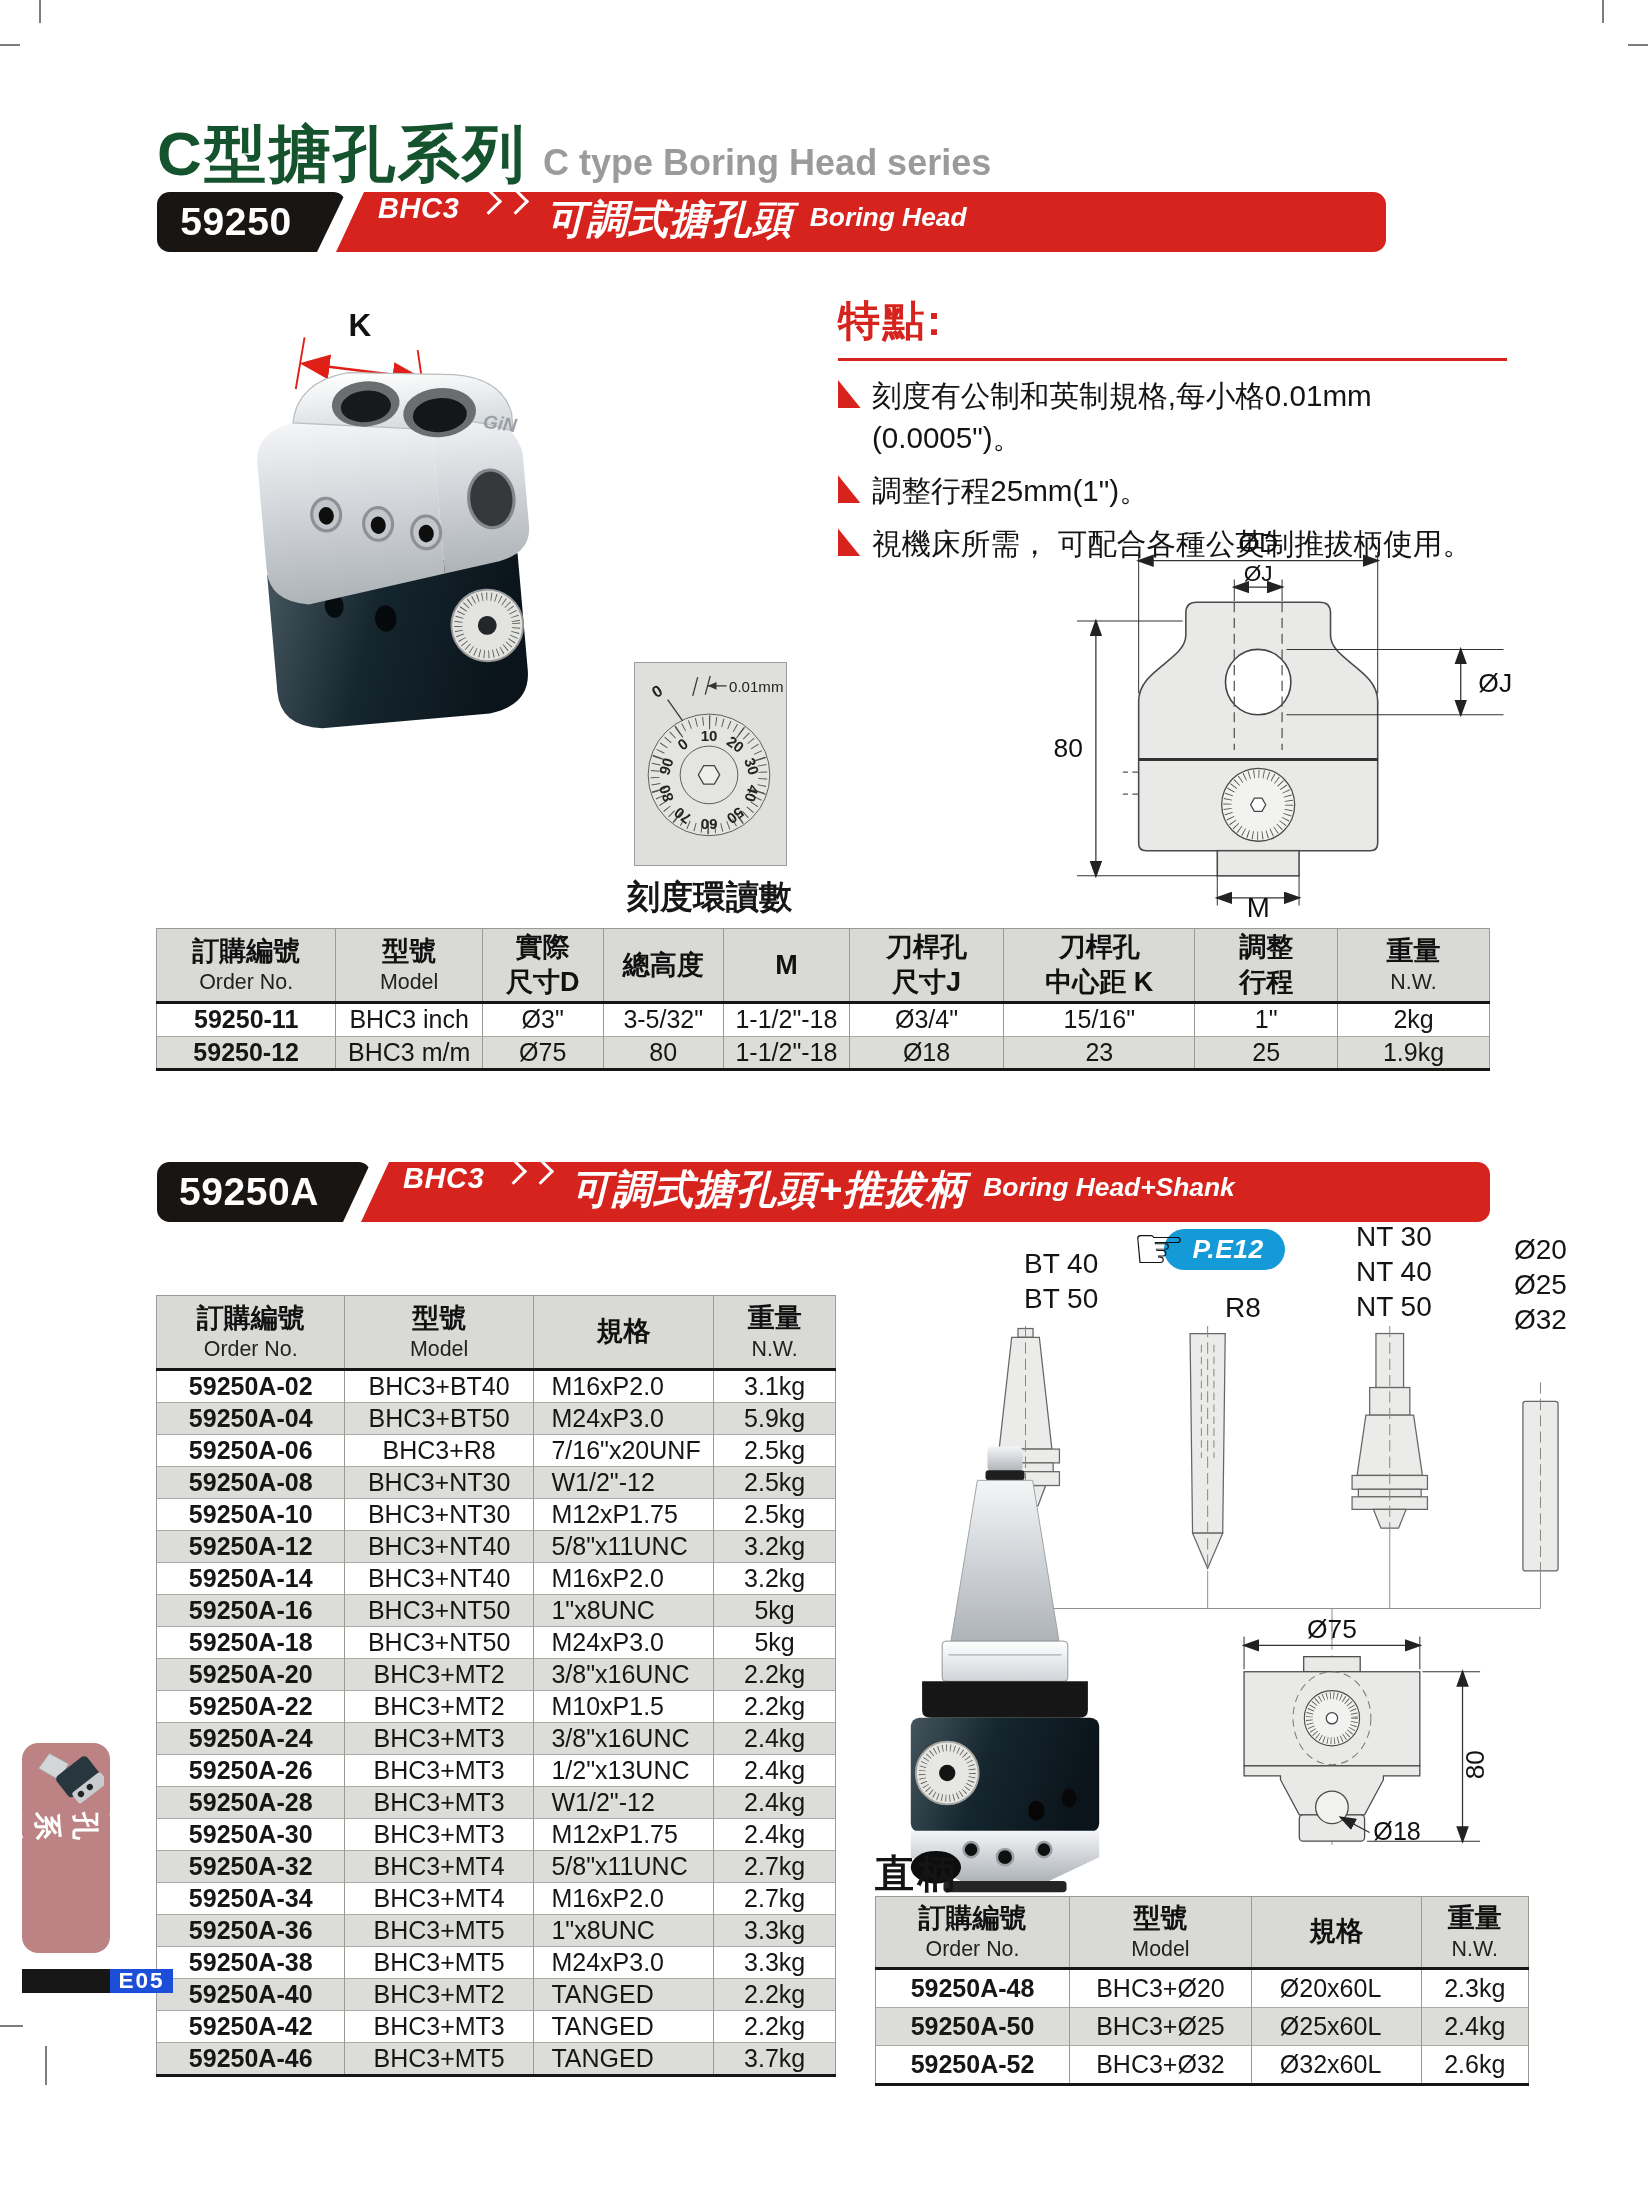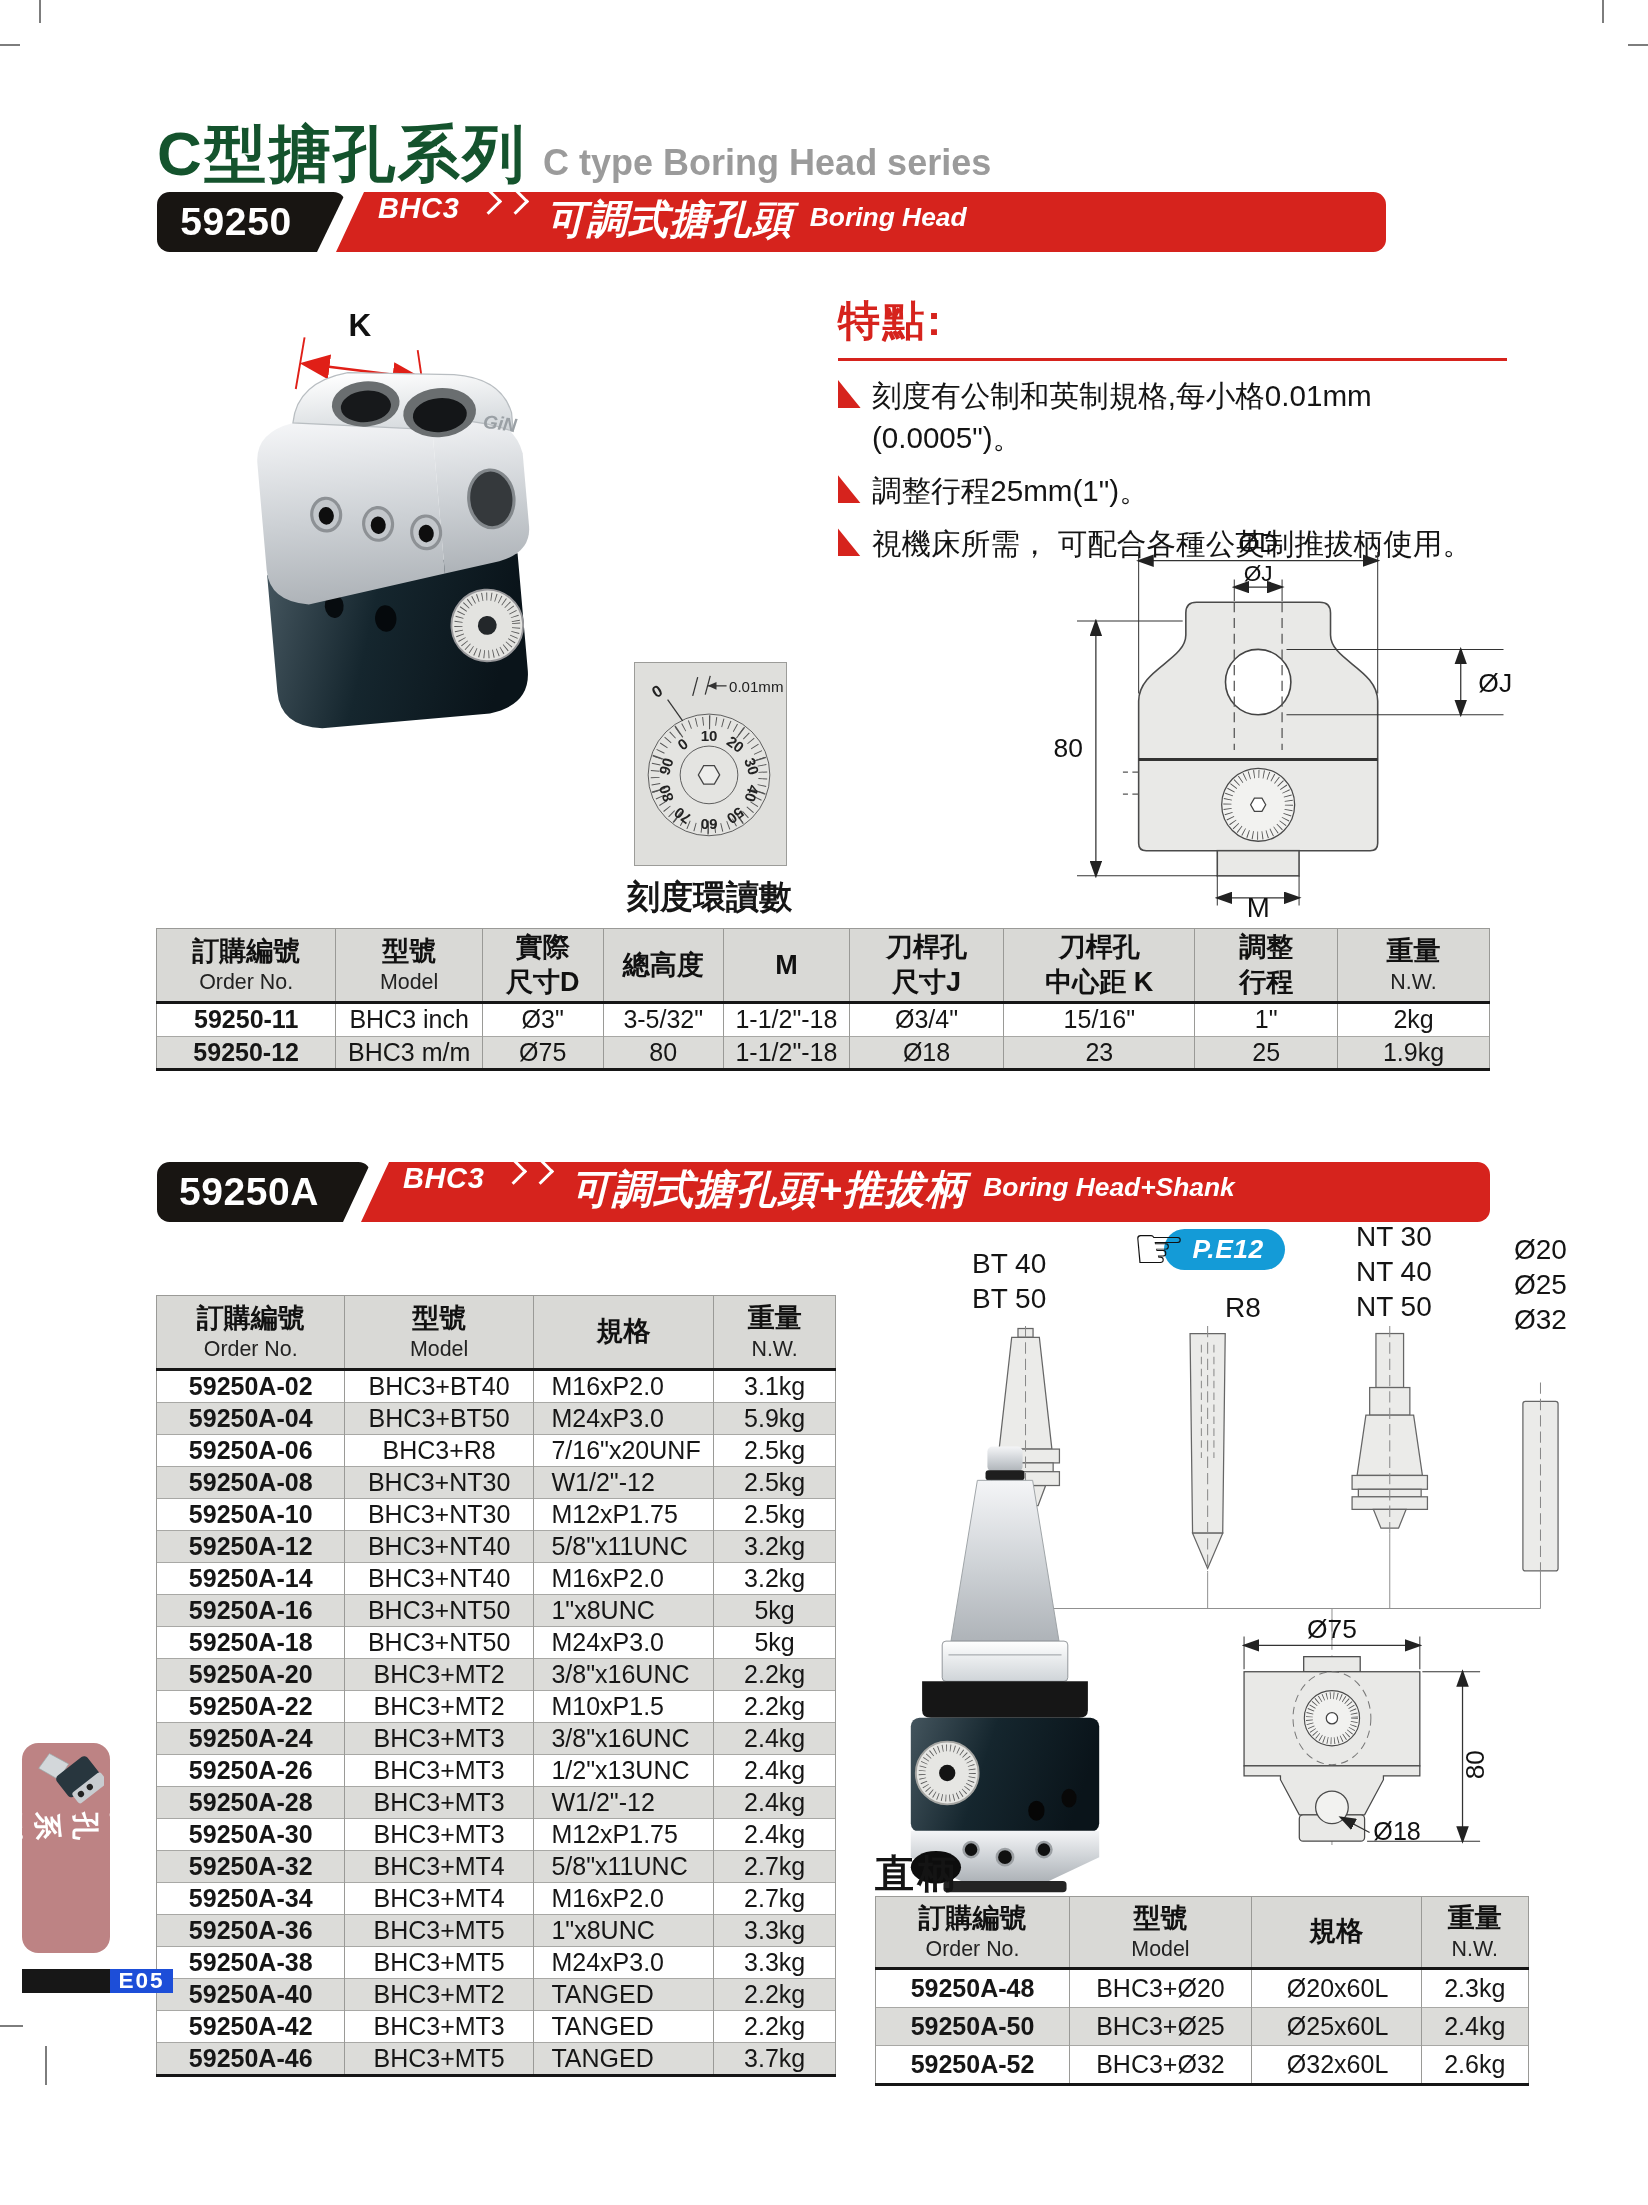--- a/index.html
+++ b/index.html
@@ -73,21 +73,21 @@
   .t2 th:nth-child(4),.t2 td:nth-child(4){width:17.8%;}
   .t2 td:nth-child(3){text-align:left;padding-left:17.6px;}
 
   #table3{left:875px;top:1896px;width:654px;}
   .t3 thead th{height:68px;}
   .t3 tbody td{height:35px;}
   .t3 th:nth-child(1),.t3 td:nth-child(1){width:29.8%;}
   .t3 th:nth-child(2),.t3 td:nth-child(2){width:27.9%;}
   .t3 th:nth-child(3),.t3 td:nth-child(3){width:26%;}
   .t3 th:nth-child(4),.t3 td:nth-child(4){width:16.3%;}
-  .t3 td:nth-child(3){text-align:left;padding-left:35px;}
+  .t3 td:nth-child(3){text-align:left;padding-left:28px;}
 
   
   #dial-box{left:634px;top:662px;width:151px;height:202px;background:#dfdfdc;border:1.3px solid #9c9c99;}
   #dial-caption{left:609px;top:875px;width:201px;text-align:center;font-size:33px;font-weight:bold;color:#161616;}
 
   
   .shank-label{font-size:28px;line-height:35px;color:#141414;white-space:pre-line;}
   #pe-badge{left:1132px;top:1227px;display:flex;align-items:center;}
   #pe-badge .hand{font-size:60px;line-height:44px;color:#111;margin-right:-21.4px;z-index:2;}
   #pe-badge .pill{background:#149bd7;color:#fff;font-size:26.4px;font-weight:900;font-style:italic;
@@ -390,21 +390,21 @@
       <span class="model">BHC3</span>
       <span class="chevrons">
           <i></i>
           <i></i>
         </span>
       <span class="zh">可調式搪孔頭+推拔柄</span>
       <span class="en">Boring Head+Shank</span>
     </div>
   </div>
 
-  <div class="abs shank-label" style="left:972px;top:1246px;">BT 40
+  <div class="abs shank-label" style="left:1024px;top:1246px;">BT 40
 BT 50</div>
   <div class="abs" id="pe-badge">
     <span class="hand">☞</span>
     <span class="pill">P.E12</span>
   </div>
   <div class="abs shank-label" style="left:1225px;top:1290px;">R8</div>
   <div class="abs shank-label" style="left:1356px;top:1219px;">NT 30
 NT 40
 NT 50</div>
   <div class="abs shank-label" style="left:1514px;top:1232px;">Ø20

